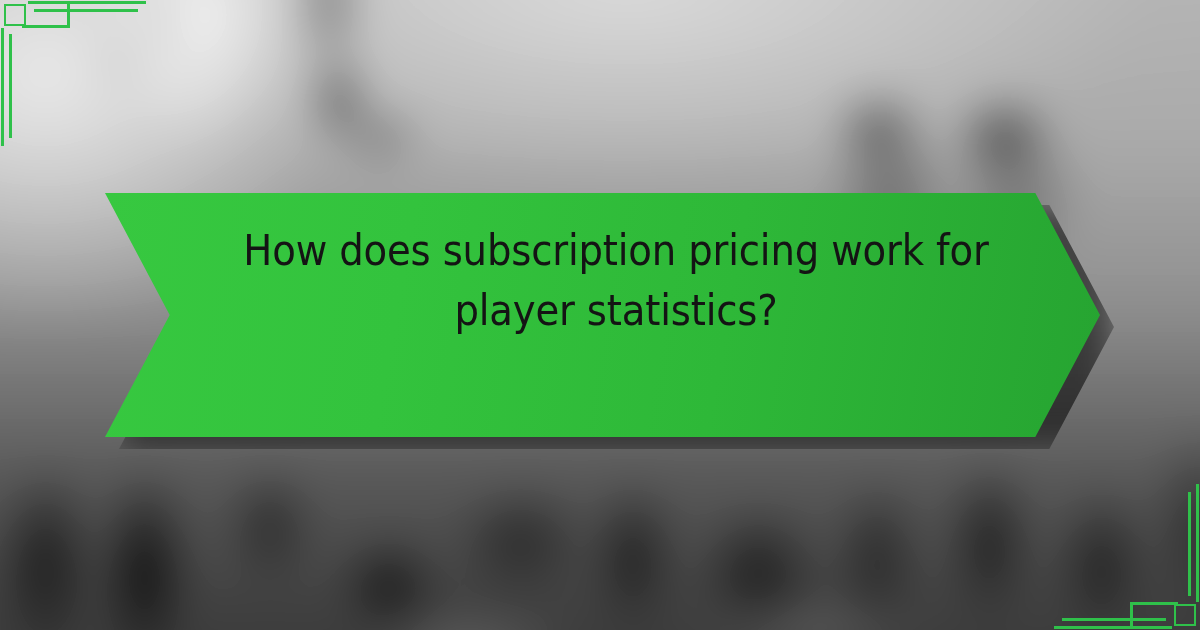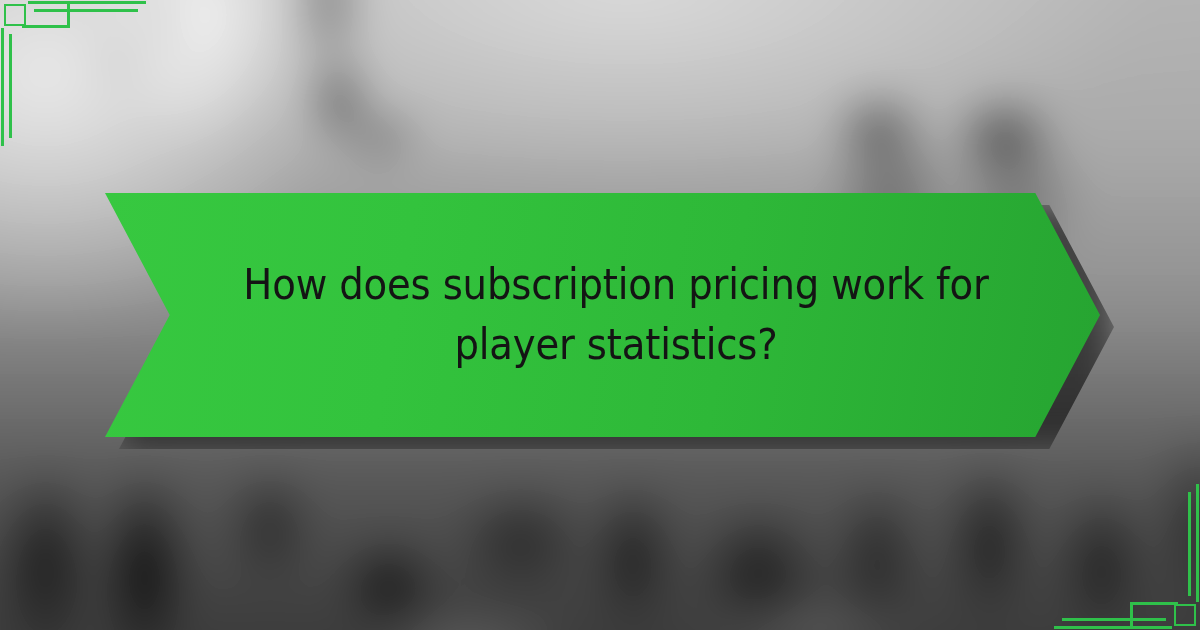--- a/index.html
+++ b/index.html
@@ -100,21 +100,20 @@
   }
   #banner {
     position: absolute;
     left: 105px;
     top: 193px;
     width: 995px;
     height: 244px;
     background: linear-gradient(100deg, #37c840 0%, #33c33d 30%, #2eb838 62%, #26a431 100%);
     clip-path: polygon(0% 0%, 93.5% 0%, 100% 50%, 93.5% 100%, 0% 100%, 6.5% 50%);
     display: flex;
-    align-items: center;
     justify-content: center;
   }
   #banner-title {
     width: 820px;
     margin-left: 26px;
     text-align: center;
     color: #141414;
     font-family: "DejaVu Sans", sans-serif;
     font-size: 42px;
     font-weight: 400;

